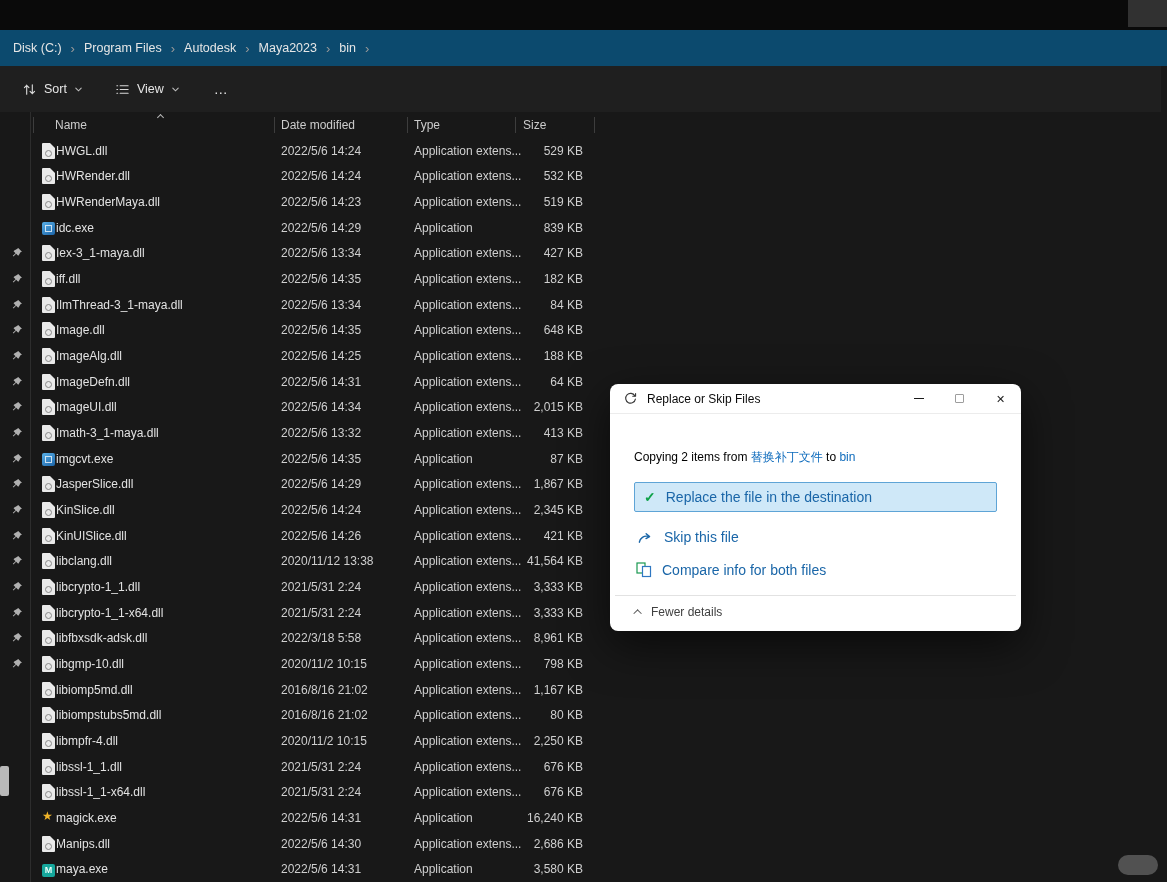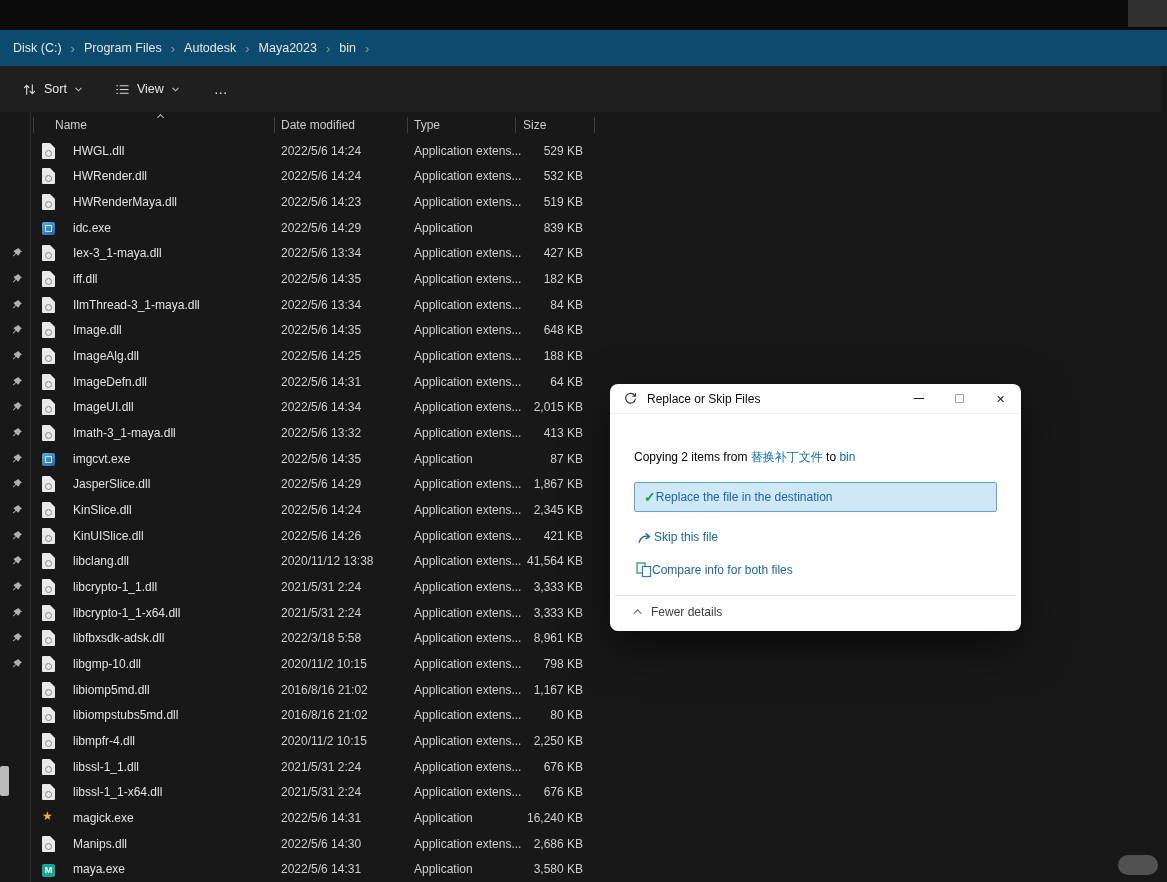--- a/index.html
+++ b/index.html
@@ -33,21 +33,21 @@
   .list-header .hcol::after { content:""; position:absolute; right:0; top:5px; bottom:5px; width:1px; background:#3d3d3d; }
   .h-gutter { width:34px; }
   .h-name  { width:241px; padding-left:21px; }
   .h-date  { width:133px; padding-left:6px; }
   .h-type  { width:108px; padding-left:6px; }
   .h-size  { width:79px;  padding-left:7px; }
   .sort-caret { position:absolute; top:3px; left:124px; width:5px; height:5px; border-left:1px solid #b5b5b5; border-top:1px solid #b5b5b5; transform:rotate(45deg); }
 
   .row { display:flex; height:25.66px; align-items:center; font-size:12px; color:#e2e2e2; }
   .gutter { width:34px; display:flex; justify-content:center; align-items:center; flex:none; }
-  .col-name { width:241px; display:flex; align-items:center; gap:18px; padding-left:8px; overflow:hidden; white-space:nowrap; }
+  .col-name { width:241px; display:flex; align-items:center; gap:1px; padding-left:8px; overflow:hidden; white-space:nowrap; }
   .col-date { width:133px; padding-left:6px; color:#cfcfcf; white-space:nowrap; }
   .col-type { width:108px; padding-left:6px; color:#cfcfcf; white-space:nowrap; }
   .col-size { width:79px; padding-right:12px; color:#cfcfcf; text-align:right; white-space:nowrap; }
 
   .pin-icon { width:12px; height:12px; }
   .pin-icon svg { display:block; }
 
   .fi { width:13px; height:16px; display:inline-block; position:relative; flex:none; }
   .icon-dll { background:#e9e9e9; border-radius:1px; }
   .icon-dll::before { content:""; position:absolute; top:0; right:0; border-style:solid; border-width:0 5px 5px 0; border-color:transparent #181818 transparent transparent; }
@@ -72,21 +72,21 @@
   .dlg-controls button { width:41px; height:100%; border:none; background:transparent; font-family:inherit; display:flex; align-items:center; justify-content:center; }
   .glyph-min { width:10px; border-top:1px solid #1a1a1a; }
   .glyph-max { width:9px; height:9px; border:1px solid #9d9d9d; border-radius:1px; }
   .glyph-close::before { content:"✕"; font-size:11px; color:#1a1a1a; }
 
   .dlg-body { padding:0 24px;margin-top:35px; }
   .copy-line { margin-top:11px; font-size:12px; color:#000; }
   .copy-line .link { color:#0f6cbd; text-decoration:none; cursor:pointer; }
   .dlg-message { margin-top:13px; font-size:15px; line-height:1.32; color:#1b1b1b; }
 
-  .opt { display:flex; align-items:center; font-family:inherit; font-size:12px; color:#1a66a8; background:transparent; border:none; padding:0; text-align:left; }
+  .opt { display:flex; align-items:center; gap:10px; font-family:inherit; font-size:14px; color:#1a66a8; background:transparent; border:none; padding:0; text-align:left; }
   .opt-replace { margin-top:16px; width:363px; height:30px; padding-left:9px; background:#cfe8f8; border:1px solid #5ea4d6; border-radius:2px; }
   .check-icon::before { content:"✓"; color:#10a24a; font-size:14px; font-weight:bold; }
   .opt-skip { margin-top:15px; height:20px; padding-left:3px; }
   .opt-compare { margin-top:13px; height:20px; padding-left:2px; }
   .opt svg { display:block; flex:none; }
 
   .dlg-divider { height:1px; background:#e2e2e2; margin:15px -19px 0 -19px; }
   .fewer { display:flex; align-items:center; gap:9px; margin:9px 0 12px 2px; background:transparent; border:none; font-family:inherit; font-size:12px; color:#404040; padding:0; }
   .chev-up { width:6px; height:6px; border-left:1px solid #5a5a5a; border-top:1px solid #5a5a5a; transform:rotate(45deg) translateY(2px); }
 </style>

